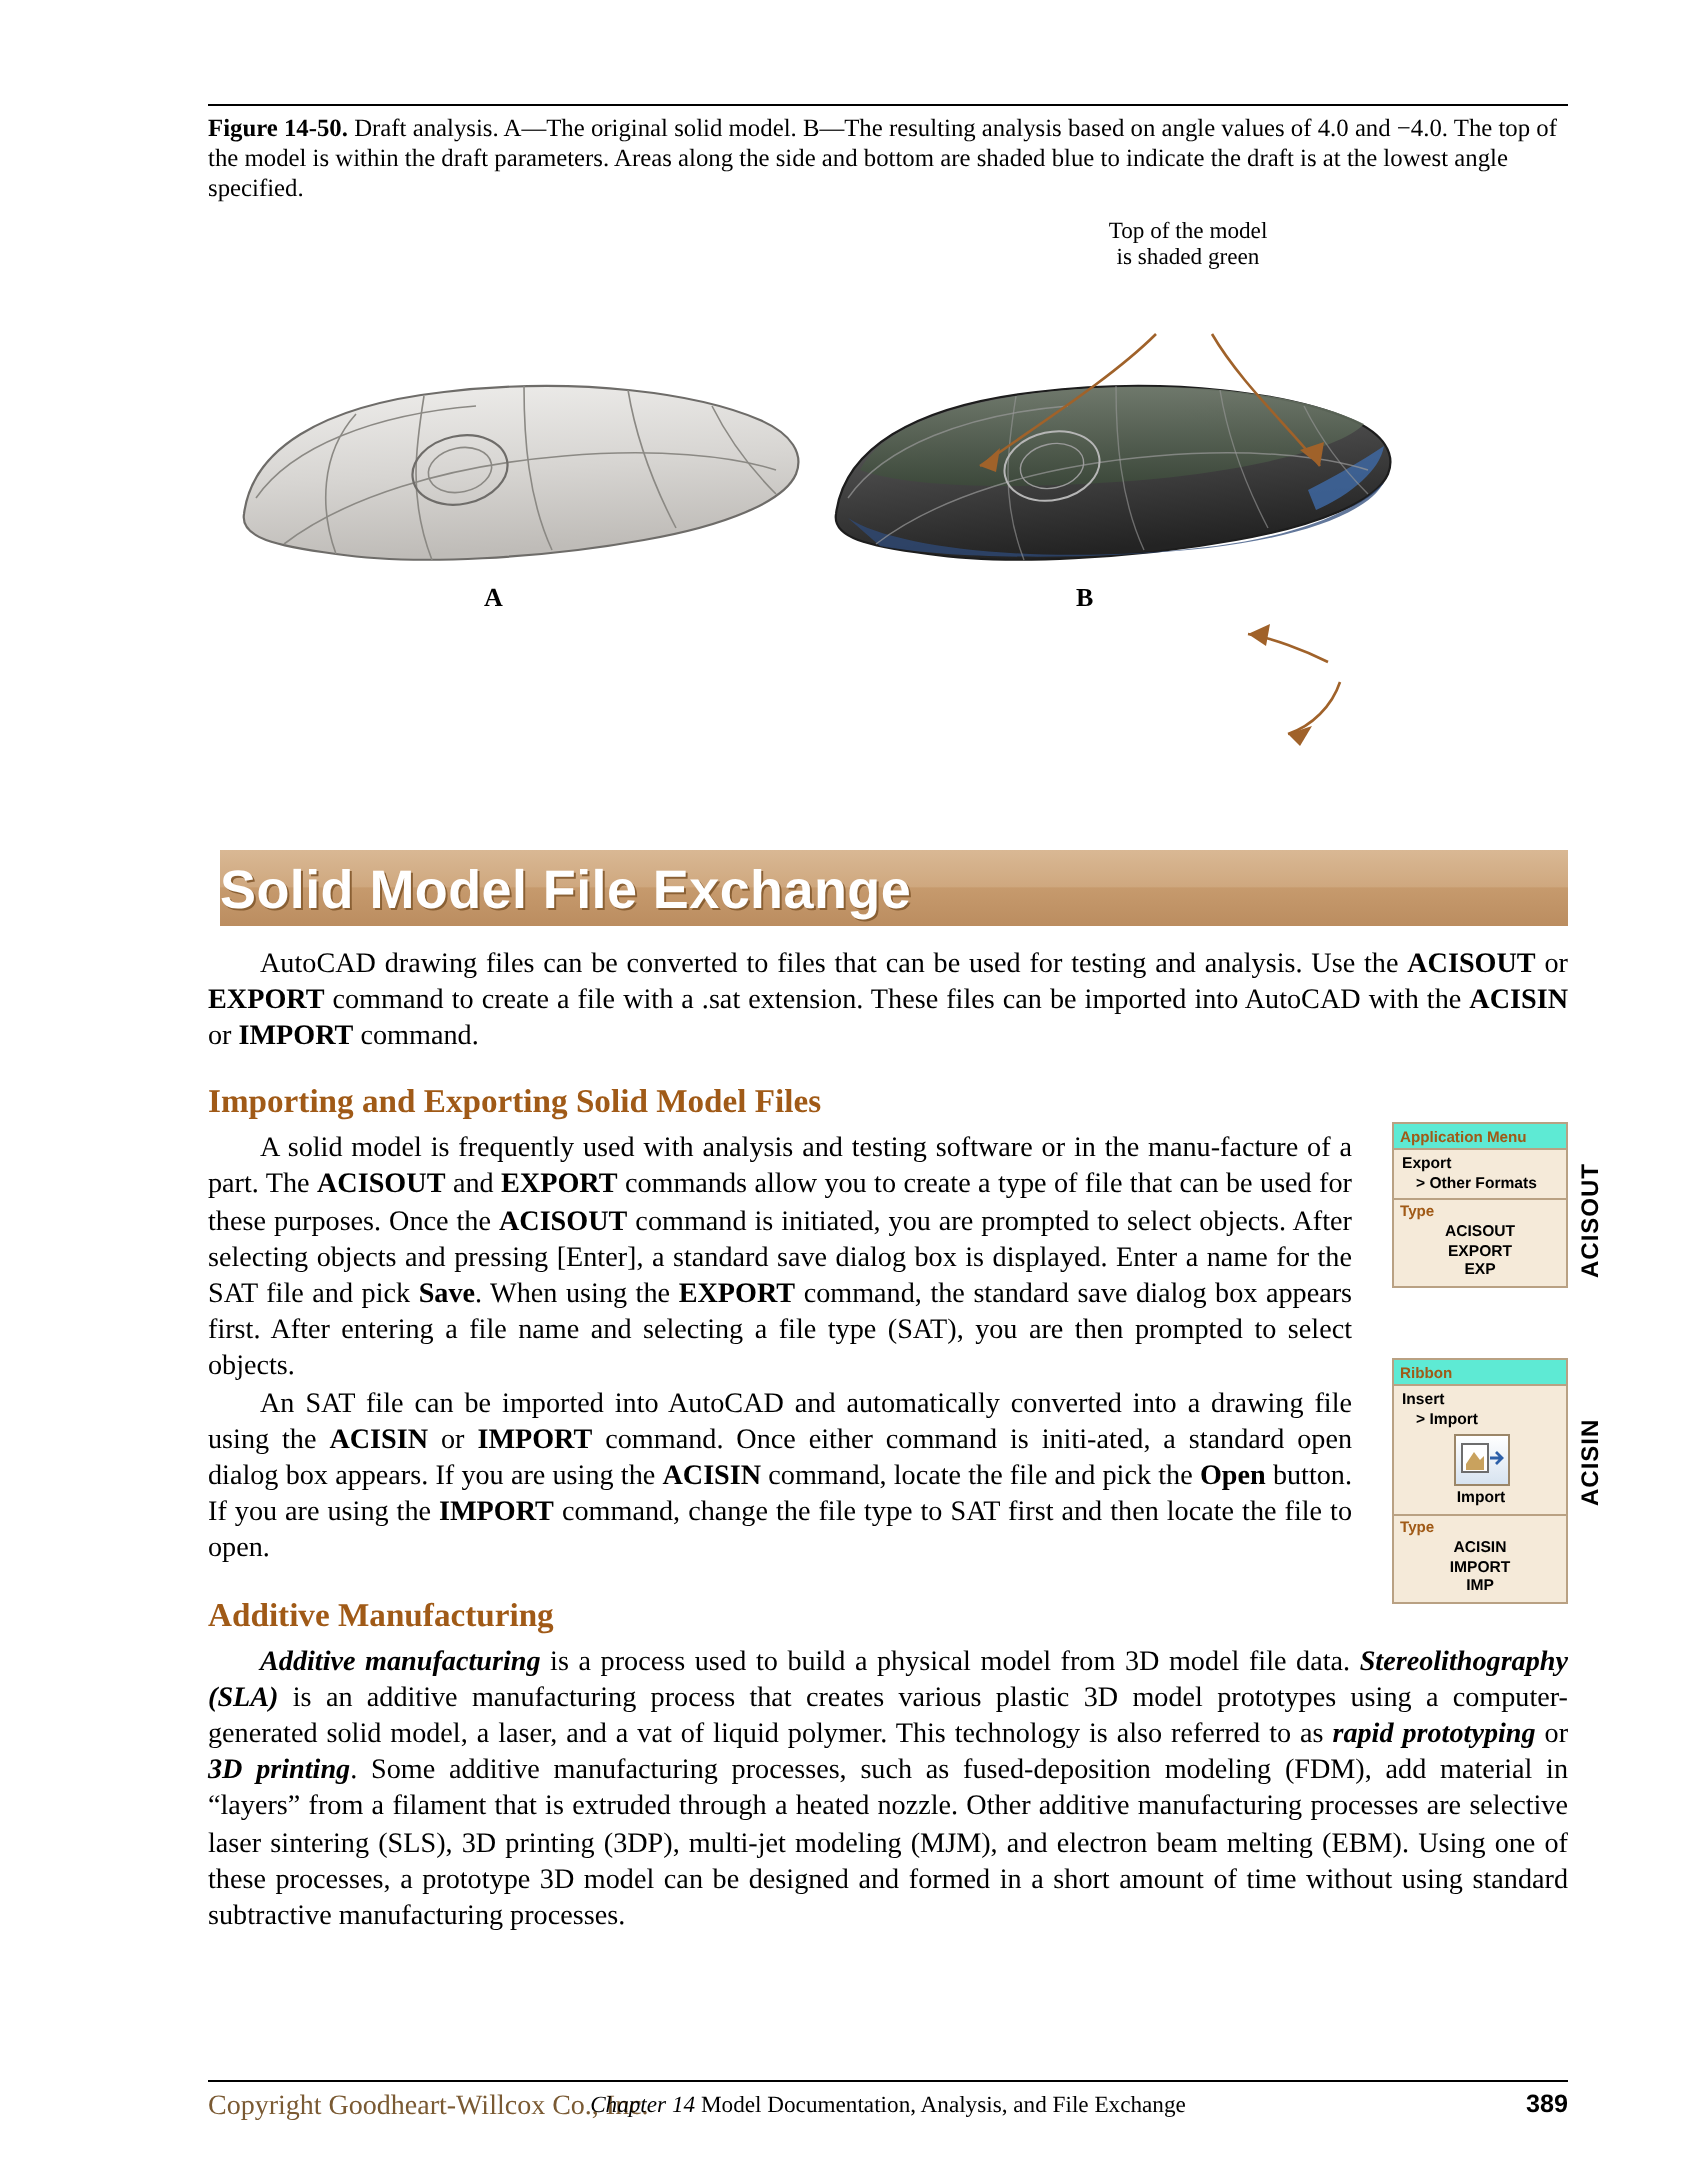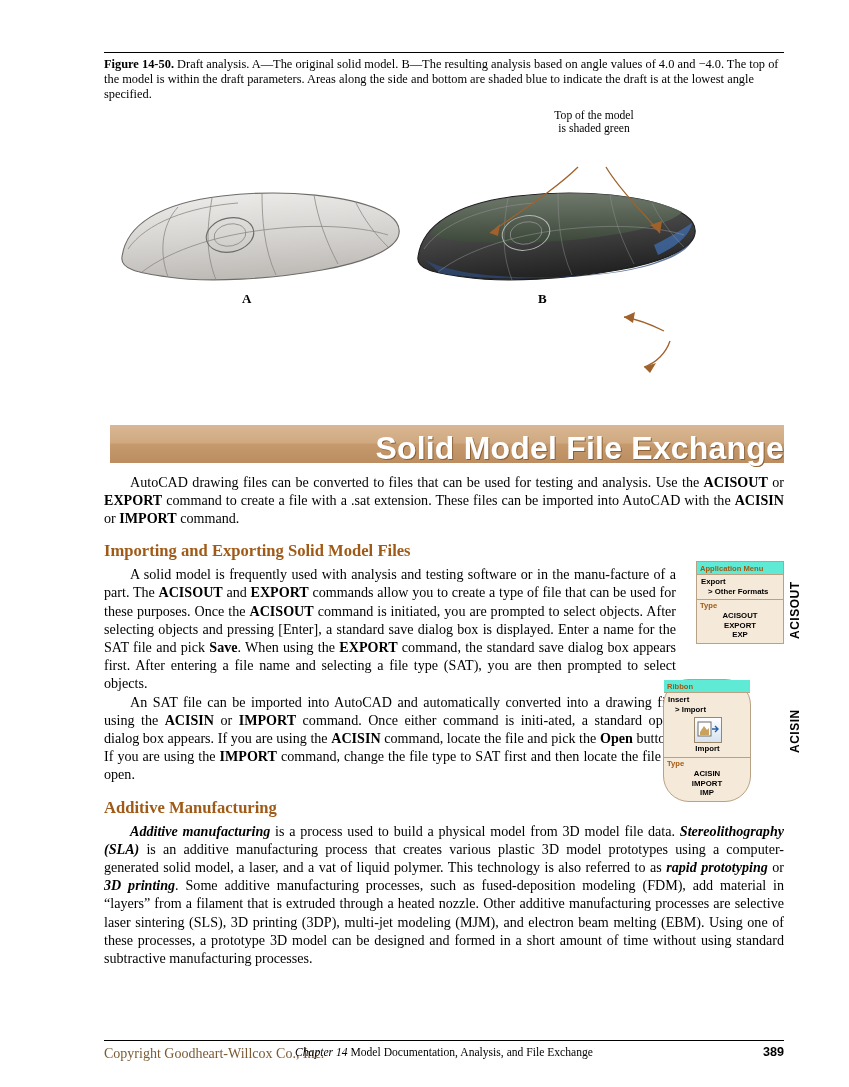--- a/index.html
+++ b/index.html
@@ -71,26 +71,26 @@
   
   .banner {
     position: relative;
     margin-top: 6px;
     height: 38px;
     background: linear-gradient(to bottom, #d9b894 0%, #cfa87f 48%, #c69a6d 50%, #bb8d60 100%);
     border-left: 6px solid #ffffff;
   }
   .banner-title {
     position: absolute;
-    left: 16px; right: 0;
+    left: 0; right: 0;
     top: 5px;
-    text-align: right;
+    text-align: left;
     font-family: "Liberation Sans", sans-serif;
     font-weight: bold;
-    font-size: 32px;
+    font-size: 27px;
     color: #ffffff;
     letter-spacing: 0.2px;
     text-shadow: 1px 1px 0 #8a6034;
   }
 
   
   p.body {
     font-size: 14.1px;
     line-height: 18.2px;
     text-align: justify;
@@ -340,21 +340,21 @@
         </div>
         <div class="typehdr">Type</div>
         <div class="cmdlist">
           <div>ACISOUT</div>
           <div>EXPORT</div>
           <div>EXP</div>
         </div>
       </div>
       <div class="cmd-vert" style="left:684px; top:-4px; height:78px;">ACISOUT</div>
 
-      <div class="cmdbox" style="left:559px; top:114px;border-radius:26px;">
+      <div class="cmdbox" style="left:592px; top:114px;">
         <div class="hdr">Ribbon</div>
         <div class="sec">
           <div class="item">Insert</div>
           <div class="sub">&gt; Import</div>
           <div class="ribbon-icon">
             <svg width="24" height="22" viewBox="0 0 24 22">
               <rect x="3" y="4" width="13" height="14" fill="#ffffff" stroke="#6d6d6d" stroke-width="1"></rect>
               <path d="M5,14 L9,8 L12,12 L14,10 L14,17 L5,17 Z" fill="#c9a25e" stroke="none"></path>
               <path d="M17,11 L23,11 M20,8 L23,11 L20,14" fill="none" stroke="#2c5fa8" stroke-width="1.4"></path>
             </svg>

